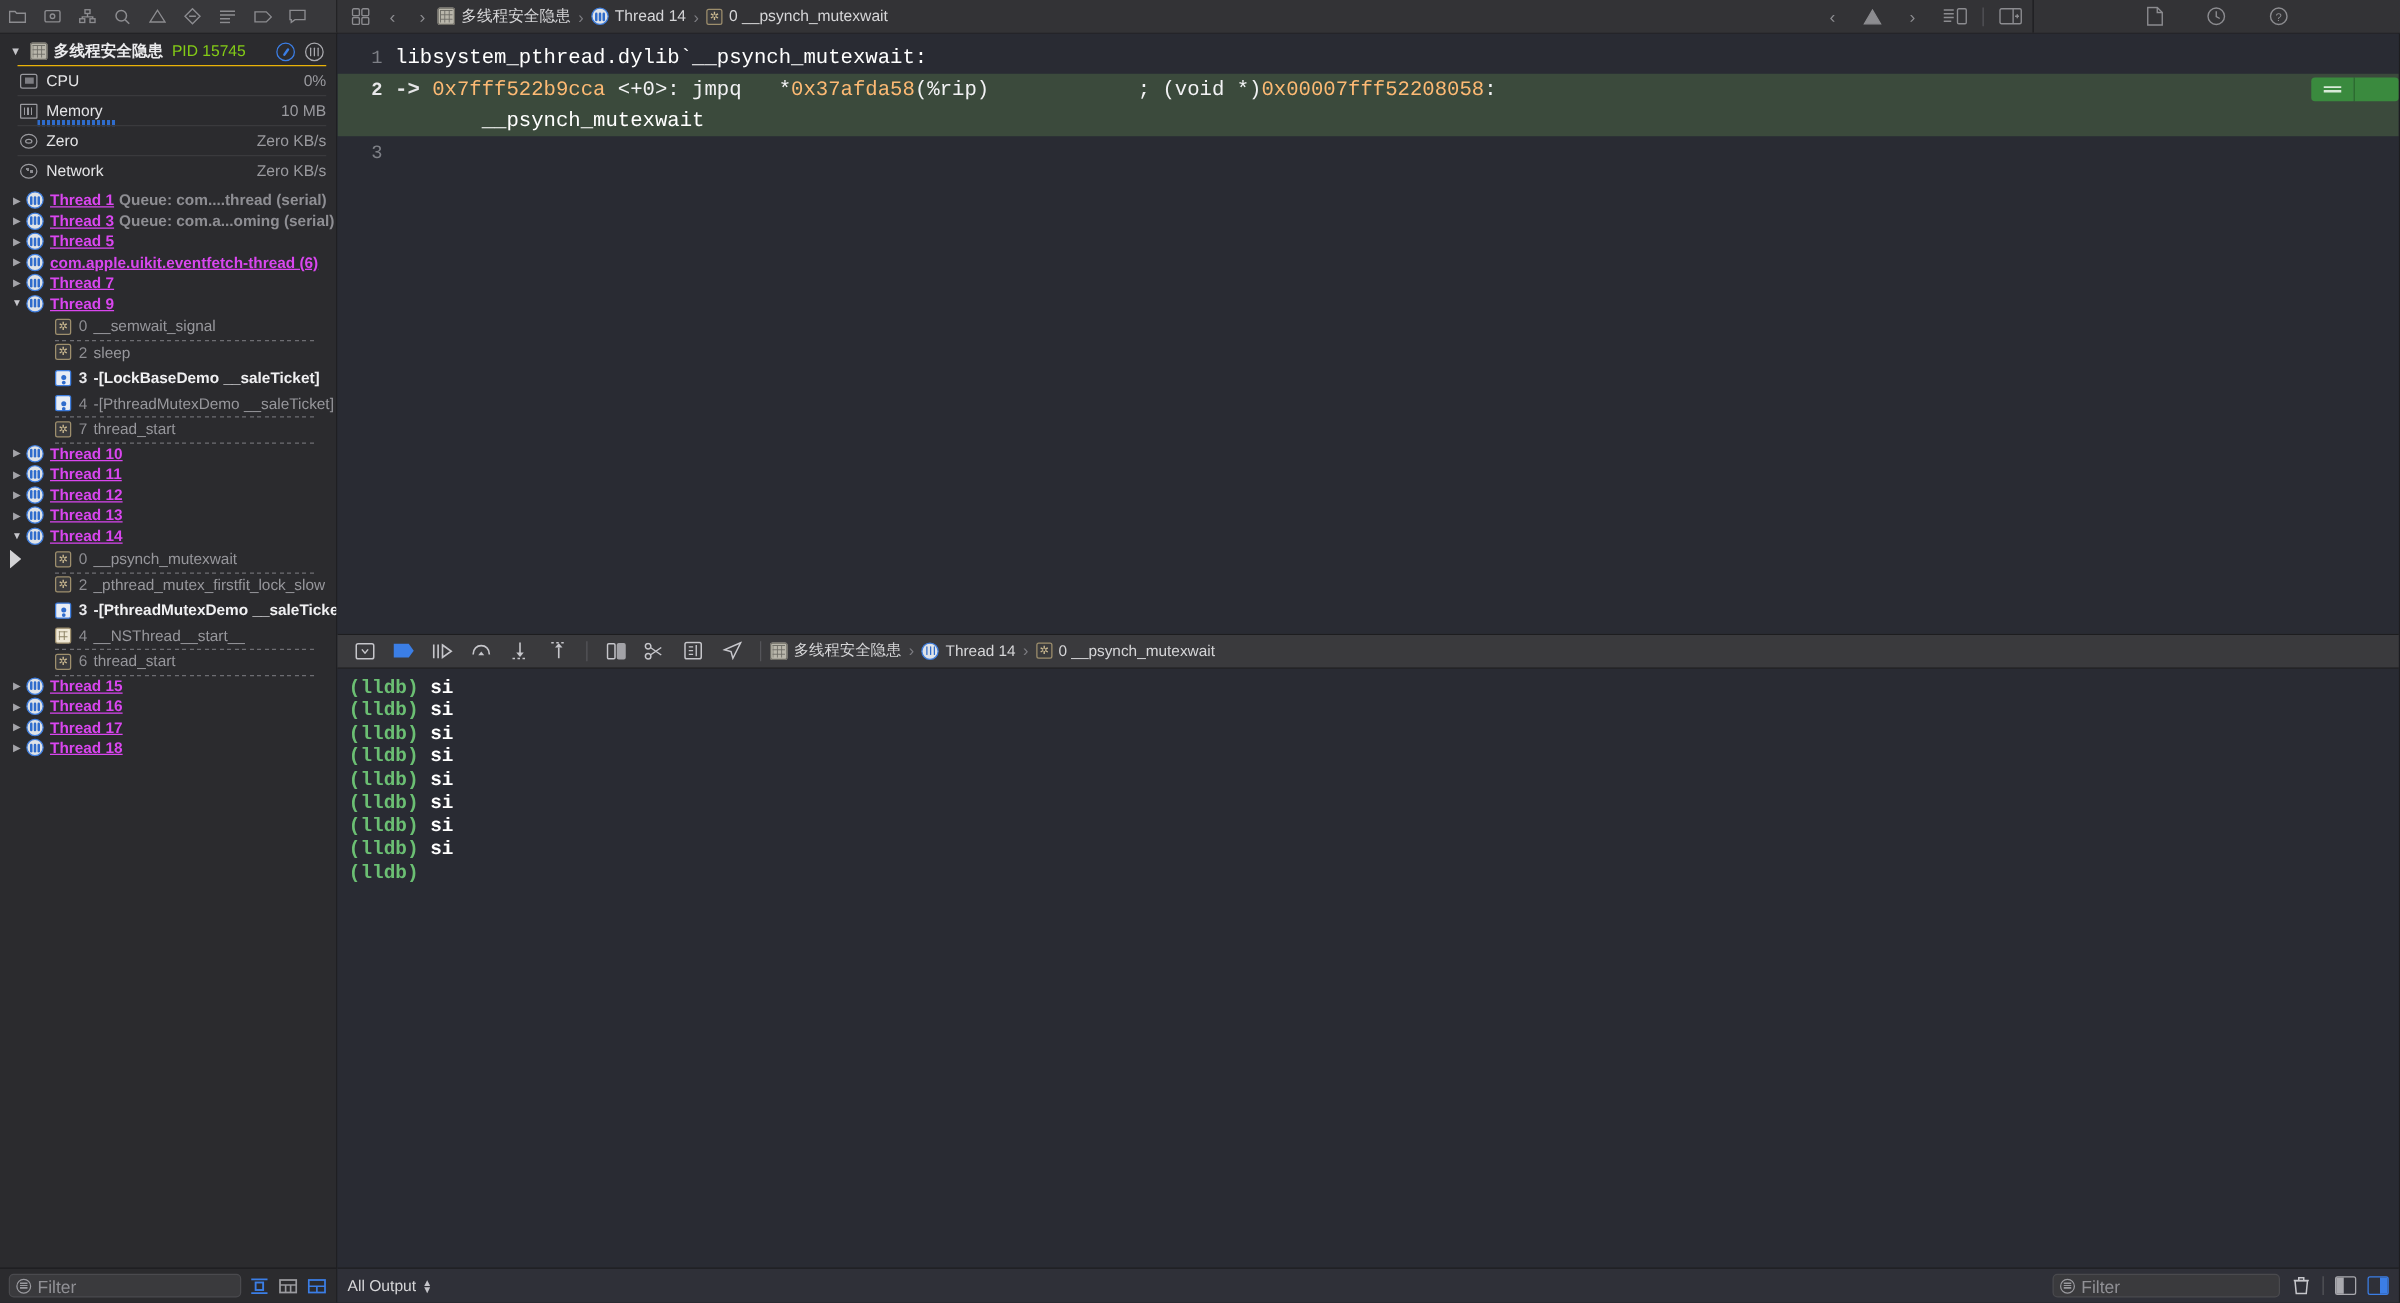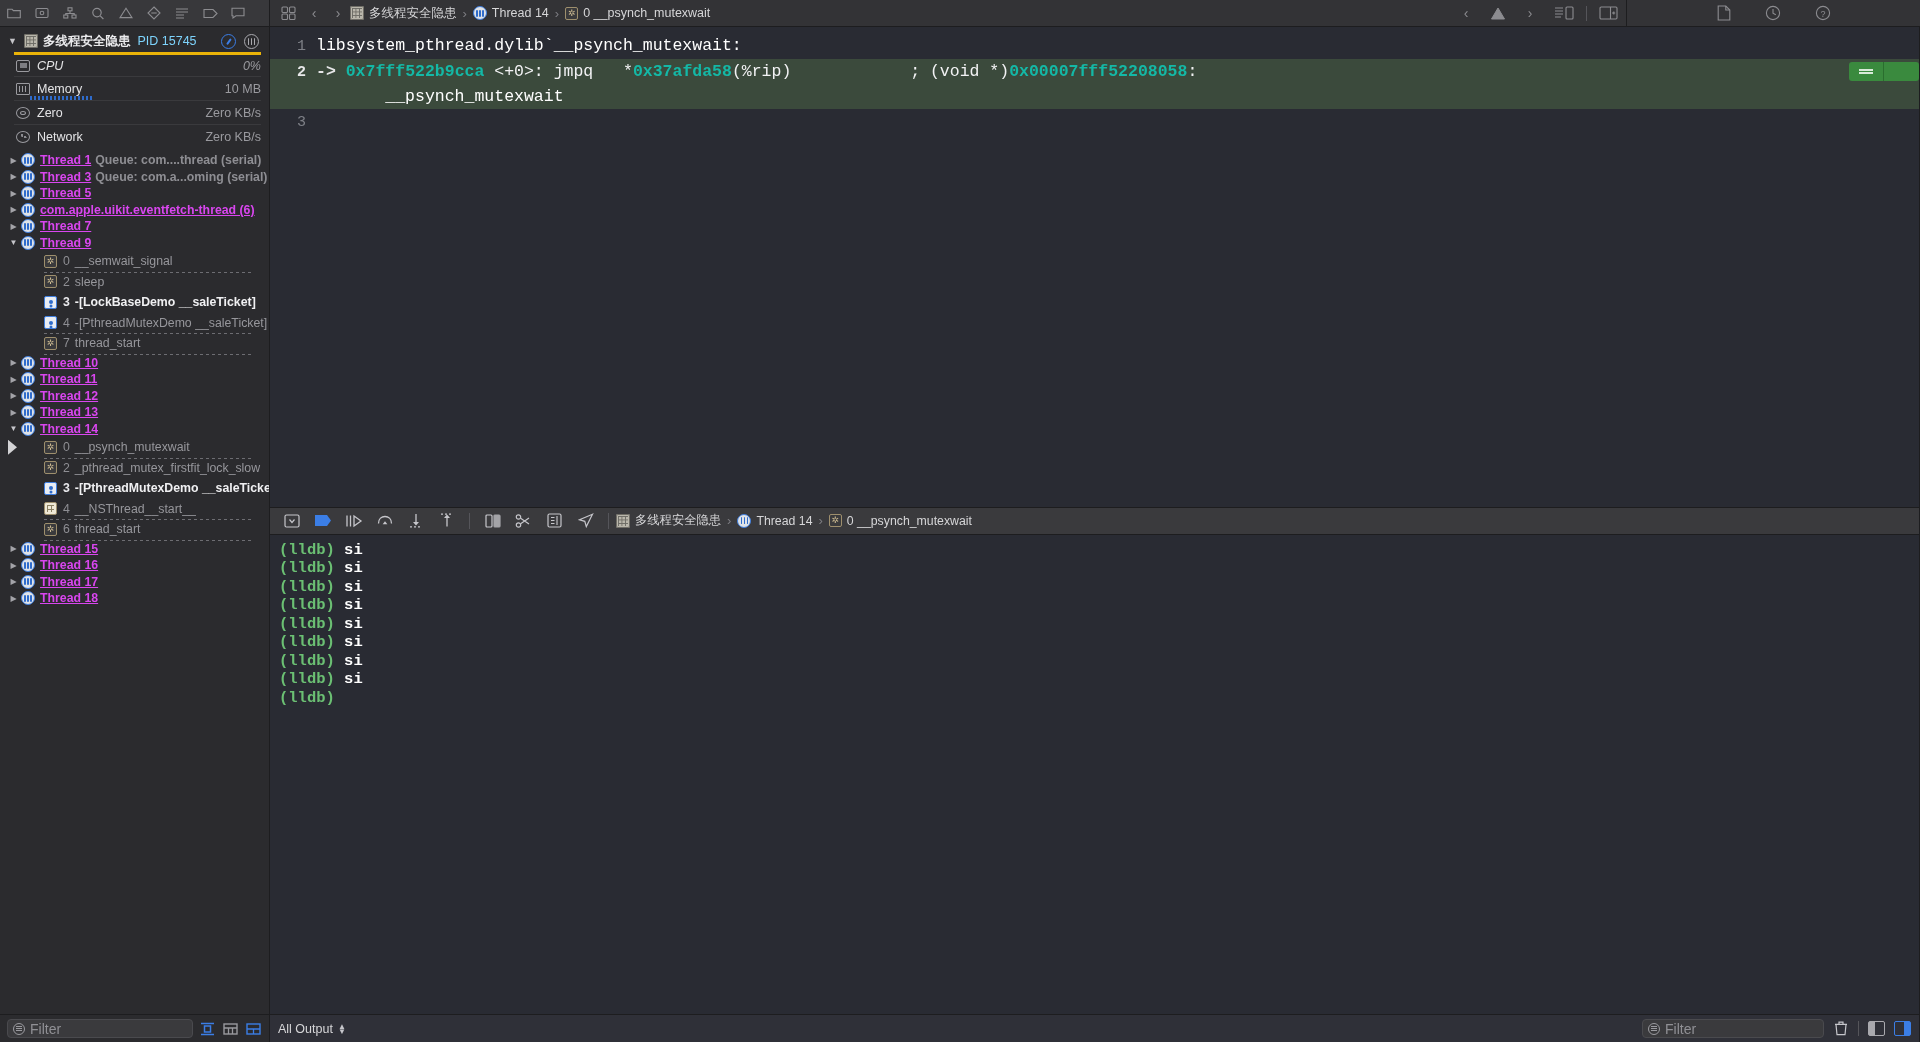--- a/index.html
+++ b/index.html
@@ -102,34 +102,34 @@
     display: flex; flex-direction: column;
   }
   .sb-scroll { flex: 1; overflow: hidden; padding-top: 3px; }
 
   .gauges { padding: 0 0 2px 0; }
   .proc-row {
     display:flex; align-items:center; height: 22px; padding: 0 10px 0 6px; gap: 5px;
   }
   .disc { width:13px; display:flex; align-items:center; justify-content:center; color:#c4c4c8; font-size:9px;}
   .proc-name { font-size: 12.5px; color: #eaeaec; font-weight: 600; }
-  .proc-pid { font-size: 12.5px; color:#7dd3fc; margin-left:2px;text-align:center;}
+  .proc-pid { font-size: 12.5px; color:#84cc16; margin-left:2px;text-align:center;}
   .proc-btns { margin-left: auto; display:flex; align-items:center; gap: 8px;}
   .circ-blue { width:15px; height:15px; border-radius:50%; border:1.6px solid #3b7ee6; display:inline-flex; align-items:center;justify-content:center;}
   .circ-blue::after{ content:""; width:1.5px; height:7px; background:#3b7ee6; transform:rotate(35deg); border-radius:1px;}
   .circ-gray { width:15px; height:15px; border-radius:50%; border:1.6px solid #a9a9ae; display:inline-flex; align-items:center;justify-content:center; gap:1.3px;}
   .circ-gray i{ width:1.5px;height:7px;background:#a9a9ae;display:block;border-radius:1px;}
 
   .gauge-row {
     display:flex; align-items:center; height: 24px; gap: 7px;
     margin: 0 8px 0 14px; padding-left: 2px;
     border-top: 1px solid #3a3a3d;
     position: relative;
   }
-  .gauge-row.first { border-top: 3px solid #eab308; font-style: italic; }
+  .gauge-row.first { border-top: 1px solid #eab308; }
   .g-label { font-size: 12.5px; color: #e4e4e6; }
   .g-value { margin-left:auto; font-size: 12.5px; color: #9a9a9f; }
   .g-ic { width:14px; height:12px; border-radius:2px; border:1px solid #9a9a9f; display:inline-block; position:relative; }
   .g-ic.cpu::after{ content:""; position:absolute; inset:2.5px; background:#9a9a9f; opacity:.75;}
   .g-ic.mem{ border-radius:1px; }
   .g-ic.mem::after{
     content:""; position:absolute; left:2px; right:2px; top:2px; bottom:2px;
     background: repeating-linear-gradient(to right,#9a9a9f 0 1px, transparent 1px 3px);
   }
   .g-ic.disk{ border-radius:50%; }
@@ -215,21 +215,21 @@
     padding-top: 6px;
   }
   .cline { display: flex; align-items: flex-start; position: relative; min-height:25px;}
   .cline.hl { background: #3b4a3c; }
   .gutter {
     width: 46px; min-width:46px; text-align: right; padding-right: 10px;
     color: #7e8087; font-size: 15px; user-select: none; padding-top:1px;
   }
   .cline.hl .gutter { color: #e8e8ea; font-weight: 600;}
   .ctext { flex: 1; white-space: pre; color: #e6e6e8; padding-right: 8px; }
-  .tok-addr { color: #14b8a6; font-weight: bold; }
+  .tok-addr { color: #fdba74; }
   .tok-arrow { color: #e6e6e8; font-weight: 600; }
   .tok-plain { color: #f2f2f4; }
   .tok-white { color: #ffffff; }
   .hl-badge {
     position: absolute; right: 0; top: 3px; display: flex; align-items: stretch;
     height: 19px;
   }
   .hl-badge .b1 {
     background: #3a8a3e; width: 34px; display:flex; align-items:center; justify-content:center;
     border-radius: 3px 0 0 3px;

